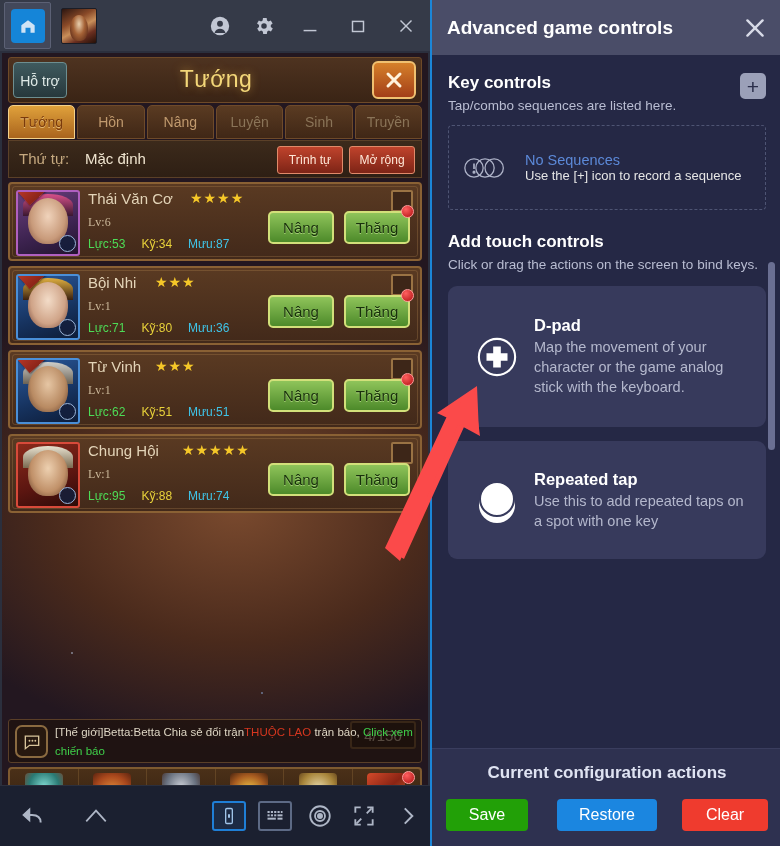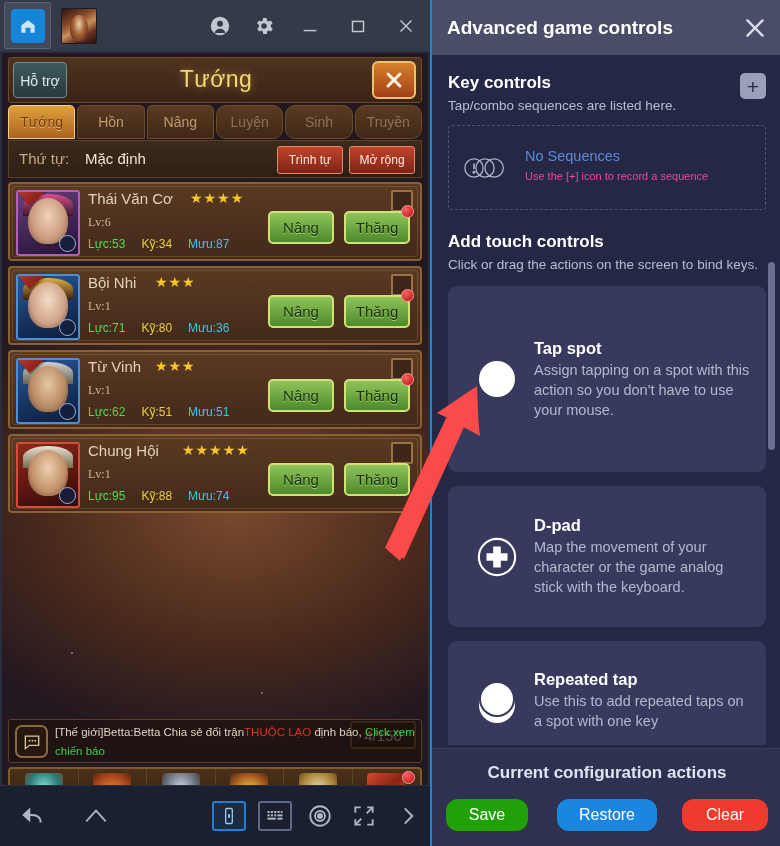--- a/index.html
+++ b/index.html
@@ -104,21 +104,21 @@
   }
   .g-tab.on {
     background: linear-gradient(180deg,#e0a13b 0%,#a9641d 100%);
     border: 1px solid #f4d18a; color: #7a3a0c;
     text-shadow: 0 1px 0 rgba(255,230,170,.6);
   }
   .g-tab.off {
     background: linear-gradient(180deg,#5a3b22 0%,#402716 100%);
     border: 1px solid #6e4a2a; color: #c19a6e;
   }
-  .g-tab.dim { color: #8a7458; border-radius: 10px; }
+  .g-tab.dim { color: #8a7458; }
 
   .g-sort {
     position: absolute; left: 6px; top: 87px; width: 414px; height: 38px;
     background: linear-gradient(180deg,#3c2a1b 0%,#2e1f14 100%);
     border: 1px solid #5b4028;
     padding-left: 12px;
   }
   .g-sort-label { position: absolute; left: 10px; top: 9px; color: #c6a97f; font-size: 15px; }
   .g-sort-val { position: absolute; left: 76px; top: 9px; color: #efe4cf; font-size: 15px; }
   .g-redbtn {
@@ -313,21 +313,21 @@
   }
   .seq-box {
     margin-top: 10px; height: 85px;
     border: 1px dashed #4e5473; border-radius: 4px;
     display: flex; align-items: center; padding: 0 14px;
   }
   .seq-ico { width: 62px; flex: 0 0 62px; display: flex; align-items: center; }
   .seq-ico svg { width: 44px; height: 24px; }
   .seq-txt { flex: 1; }
   .seq-link { color: #5c89d8; font-size: 14.5px; }
-  .seq-desc { color: #ec4899; font-size: 11px; line-height: 24px; }
+  .seq-desc { color: #e5e5e5; font-size: 13px; line-height: 15px; }
 
   .sec2 { margin-top: 22px; }
 
   .cards { margin-top: 12px; }
   .ctl-card {
     position: relative; background: #373a5c; border-radius: 9px;
     margin-bottom: 14px; display: flex; align-items: center;
     padding: 14px 12px;
   }
   .ctl-ico { width: 74px; flex: 0 0 74px; display: flex; align-items: center; justify-content: center; }
@@ -354,21 +354,21 @@
   #panel-footer {
     position: absolute; left: 0; bottom: 0; width: 350px; height: 98px;
     background: #2e3150; border-top: 1px solid #3a3d5e;
   }
   #footer-title {
     position: absolute; left: 0; top: 14px; width: 350px; text-align: center;
     color: #dfe3f2; font-size: 17px; font-weight: bold;
   }
   .fbtn {
     position: absolute; top: 50px; height: 32px;
-    border: none; border-radius: 12px; color: #fff;
+    border: none; border-radius: 4px; color: #fff;
     font-size: 16px; font-family: "Liberation Sans", sans-serif;
     display: flex; align-items: center; justify-content: center;
   }
   #btn-save    { left: 14px;  width: 82px; background: #22a007; }
   #btn-restore { left: 125px; width: 100px; background: #1b86e0; }
   #btn-clear   { right: 14px; width: 86px; background: #ef3b2e; }
 
   
   #red-arrow { position: absolute; left: 0; top: 0; width: 780px; height: 846px; pointer-events: none; }
 </style>
@@ -541,21 +541,21 @@
       <div class="g-chat">
         <span class="chat-icon">
           <svg viewBox="0 0 24 24" fill="none" stroke="#d8c49a" stroke-width="1.6">
             <path d="M4 5h16v11H9l-5 4z"></path>
               <circle cx="9" cy="10.5" r="1.1" fill="#d8c49a" stroke="none"></circle>
             <circle cx="12.5" cy="10.5" r="1.1" fill="#d8c49a" stroke="none"></circle>
             <circle cx="16" cy="10.5" r="1.1" fill="#d8c49a" stroke="none"></circle>
           </svg>
         </span>
         <div class="chat-text">
-          <span>[Thế giới]Betta:Betta Chia sẻ đổi trận</span><span class="c-red">THUỘC LẠO</span><span> định báo, </span><span class="c-green">Click xem chiến báo</span>
+          <span>[Thế giới]Betta:Betta Chia sẻ đổi trận</span><span class="c-red">THUỘC LẠO</span><span> trận báo, </span><span class="c-green">Click xem chiến báo</span>
         </div>
       </div>
 
       <div class="g-nav">
         <div class="nav-item">
           <span class="nav-ico ni-thanh"></span>
 
         </div>
         <div class="nav-item">
           <span class="nav-ico ni-tran"></span>
@@ -675,29 +675,20 @@
         </span>
       </div>
 
       <div class="sec2">
         <div class="sec-title">Add touch controls</div>
         <div class="sec-sub">Click or drag the actions on the screen to bind keys.</div>
       </div>
 
       <div class="cards">
 
-        <div class="ctl-card" style="height:186px">
-          <span class="ctl-ico">
-            <span class="circle-plain"></span>
-          </span>
-          <span class="ctl-body">
-            <div class="ctl-title">Tap spot</div>
-            <div class="ctl-desc">Assign tapping on a spot with this action so you don't have to use your mouse.</div>
-          </span>
-        </div>
 
         <div class="ctl-card" style="height:141px">
           <span class="ctl-ico dpad-ico">
             <svg viewBox="0 0 44 44" fill="none" stroke="#ffffff" stroke-width="2.2">
               <circle cx="22" cy="22" r="19"></circle>
               <path d="M18 11h8v7h7v8h-7v7h-8v-7h-7v-8h7z" fill="#ffffff" stroke="none"></path>
             </svg>
           </span>
           <span class="ctl-body">
             <div class="ctl-title">D-pad</div>

